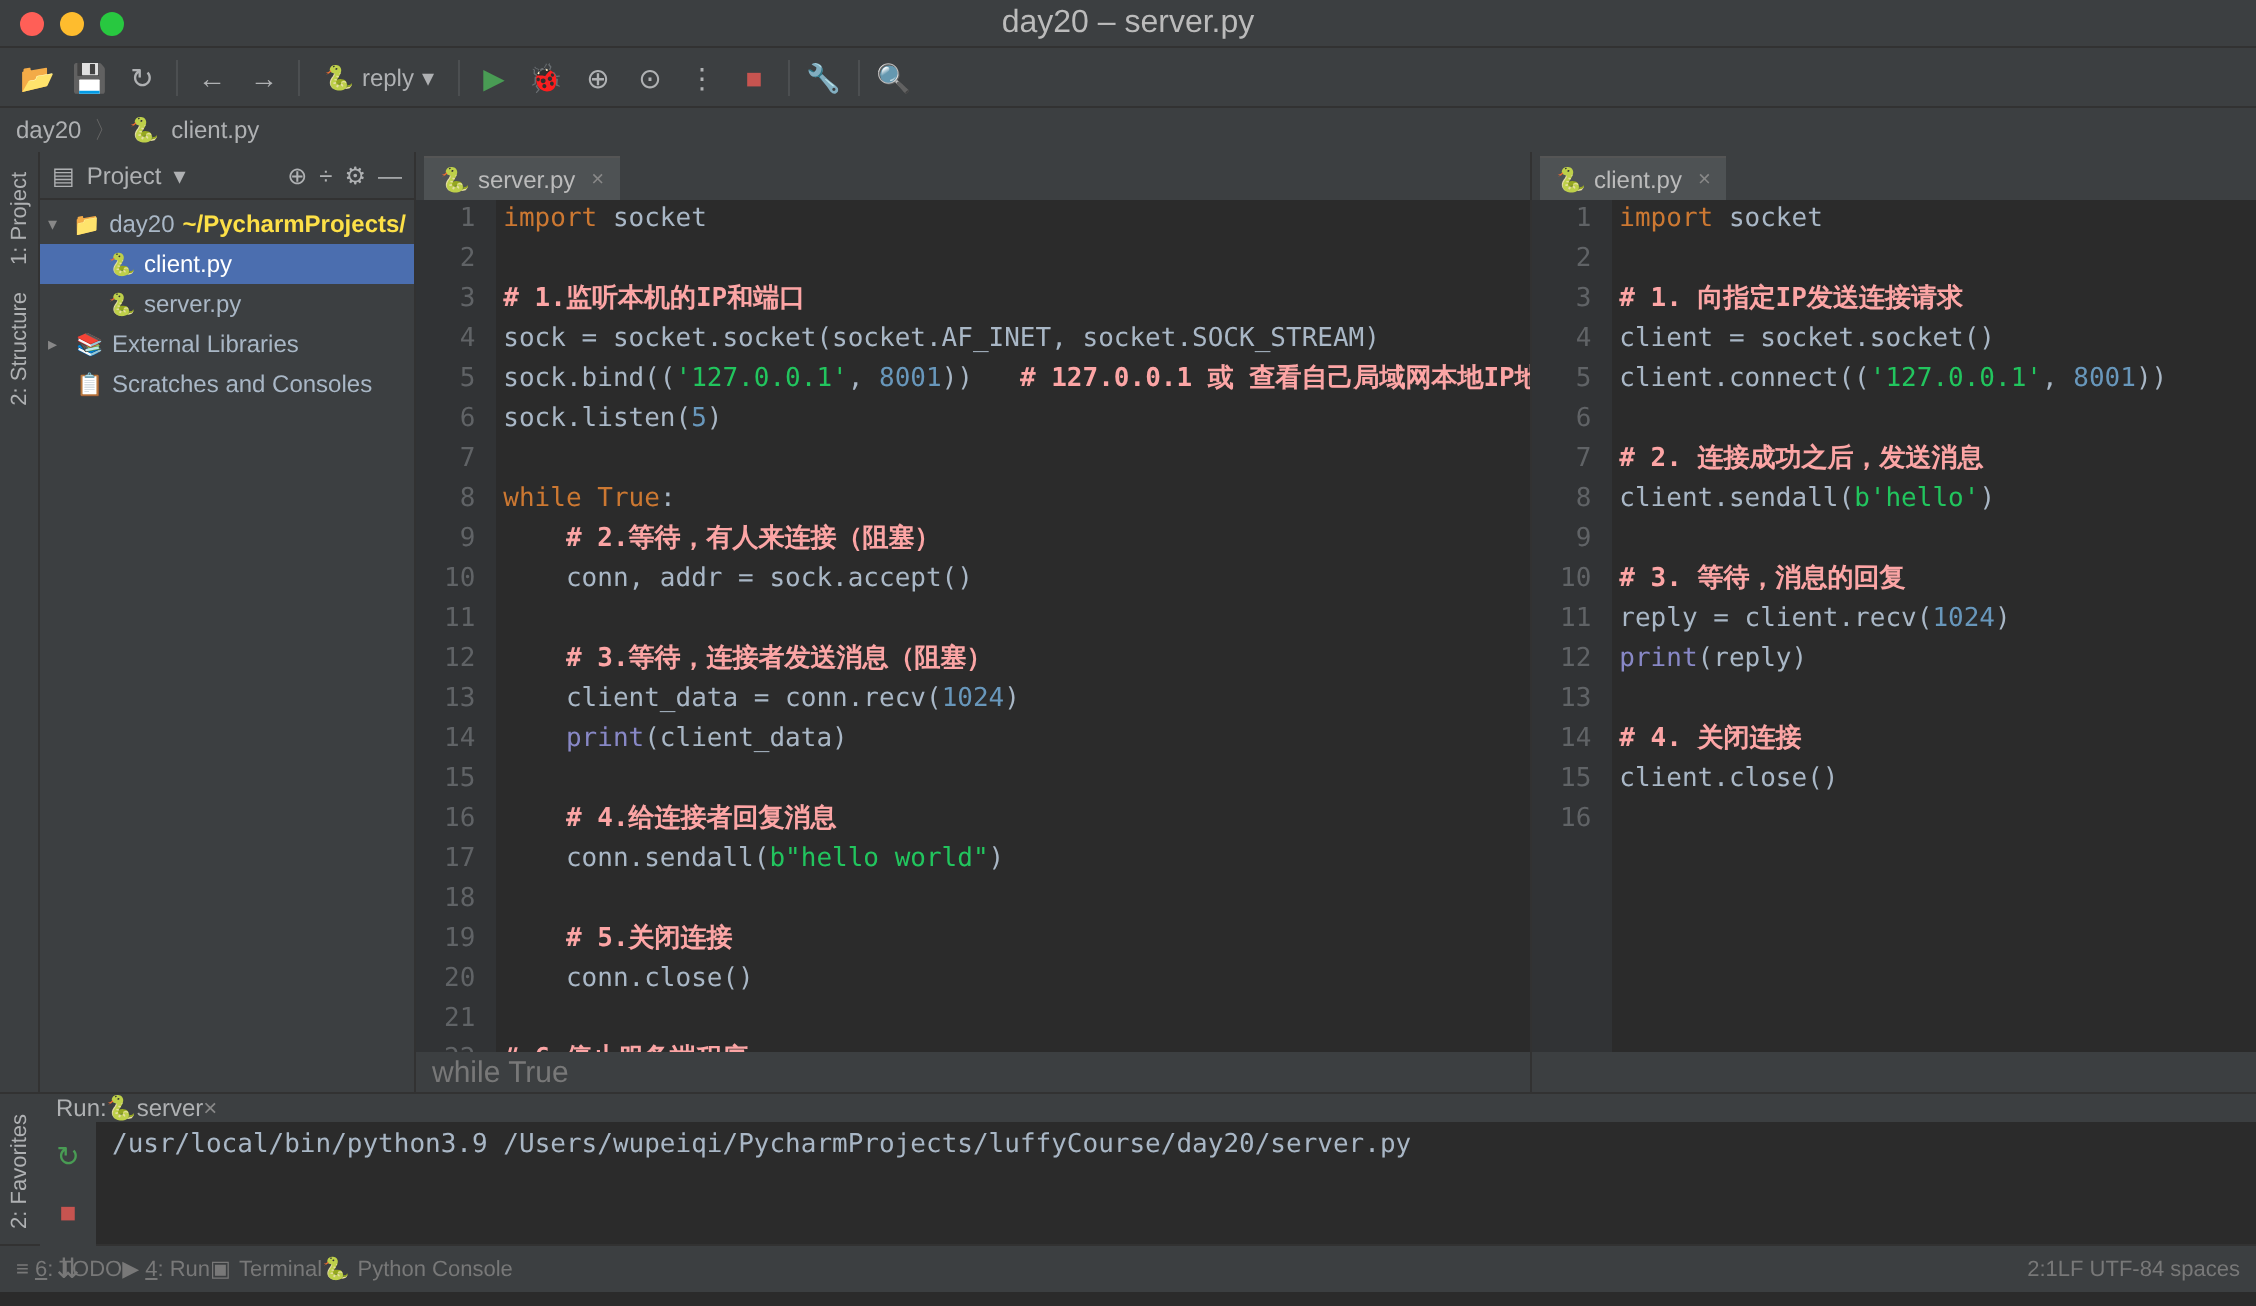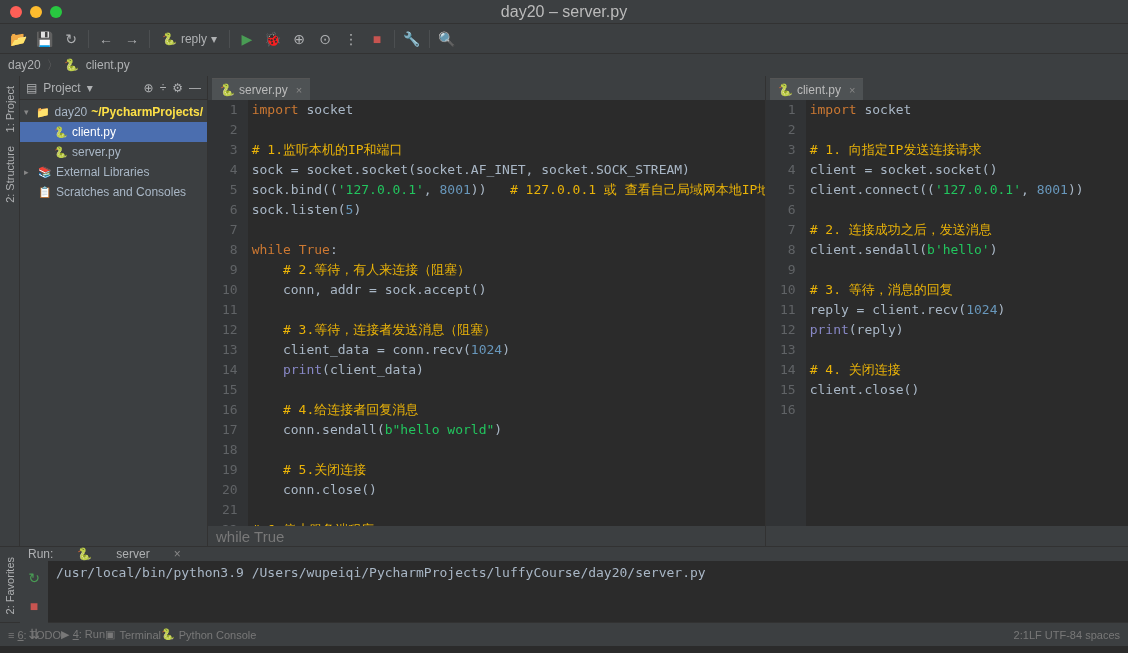--- a/index.html
+++ b/index.html
@@ -40,27 +40,27 @@
 .tab { height:22px; display:flex; align-items:center; padding:0 8px; gap:4px; background:#4e5254; color:#bbb; font-size:12px; border-top:1px solid #555; cursor:pointer; }
 .tab .close { color:#888; margin-left:4px; font-size:11px; }
 .code-area { flex:1; display:flex; overflow:hidden; font-family:Menlo,Consolas,monospace; font-size:13px; line-height:20px; background:#2b2b2b; }
 .gutter { background:#313335; color:#606366; text-align:right; padding:0 10px 0 14px; user-select:none; }
 .gutter .gl { height:20px; }
 .code { flex:1; padding-left:4px; white-space:pre; color:#a9b7c6; position:relative; }
 .code .cl { height:20px; }
 .kw { color:#cc7832; }
 .str { color:#22c55e; }
 .num { color:#6897bb; }
-.cmt { color:#eab308; }
+.cmt { color:#fca5a5;font-weight:bold; }
 .builtin { color:#8888c6; }
 .crumb { height:20px; background:#3c3f41; color:#787878; font-size:15px; padding:0 8px; display:flex; align-items:center; }
 .run-panel { height:76px; background:#2b2b2b; border-top:1px solid #323232; display:flex; }
 .run-rail { width:20px; background:#3c3f41; display:flex; flex-direction:column; align-items:center; padding-top:4px; gap:6px; }
 .run-body { flex:1; display:flex; flex-direction:column; }
-.run-head { height:22px; display:flex; align-items:center; padding:0 8px; gap:24px; background:#3c3f41; color:#afb1b3; font-size:12px; }
+.run-head { height:22px; display:flex; align-items:center; padding:0 8px; gap:0; background:#3c3f41; color:#afb1b3; font-size:12px; }
 .run-console { flex:1; display:flex; }
 .run-icons { width:28px; background:#3c3f41; display:flex; flex-direction:column; align-items:center; gap:6px; padding-top:6px; }
 .run-text { flex:1; font-family:Menlo,Consolas,monospace; font-size:13px; padding:4px 8px; color:#a9b7c6; }
 .status { height:24px; background:#3c3f41; display:flex; align-items:center; padding:0 8px; border-top:1px solid #323232; color:#787878; font-size:11px; }
 .status .spacer { flex:1; }
 .status-btn { display:flex; align-items:center; gap:4px; cursor:pointer; }
 .underline { text-decoration:underline; }
 </style>
 </head>
 <body>

